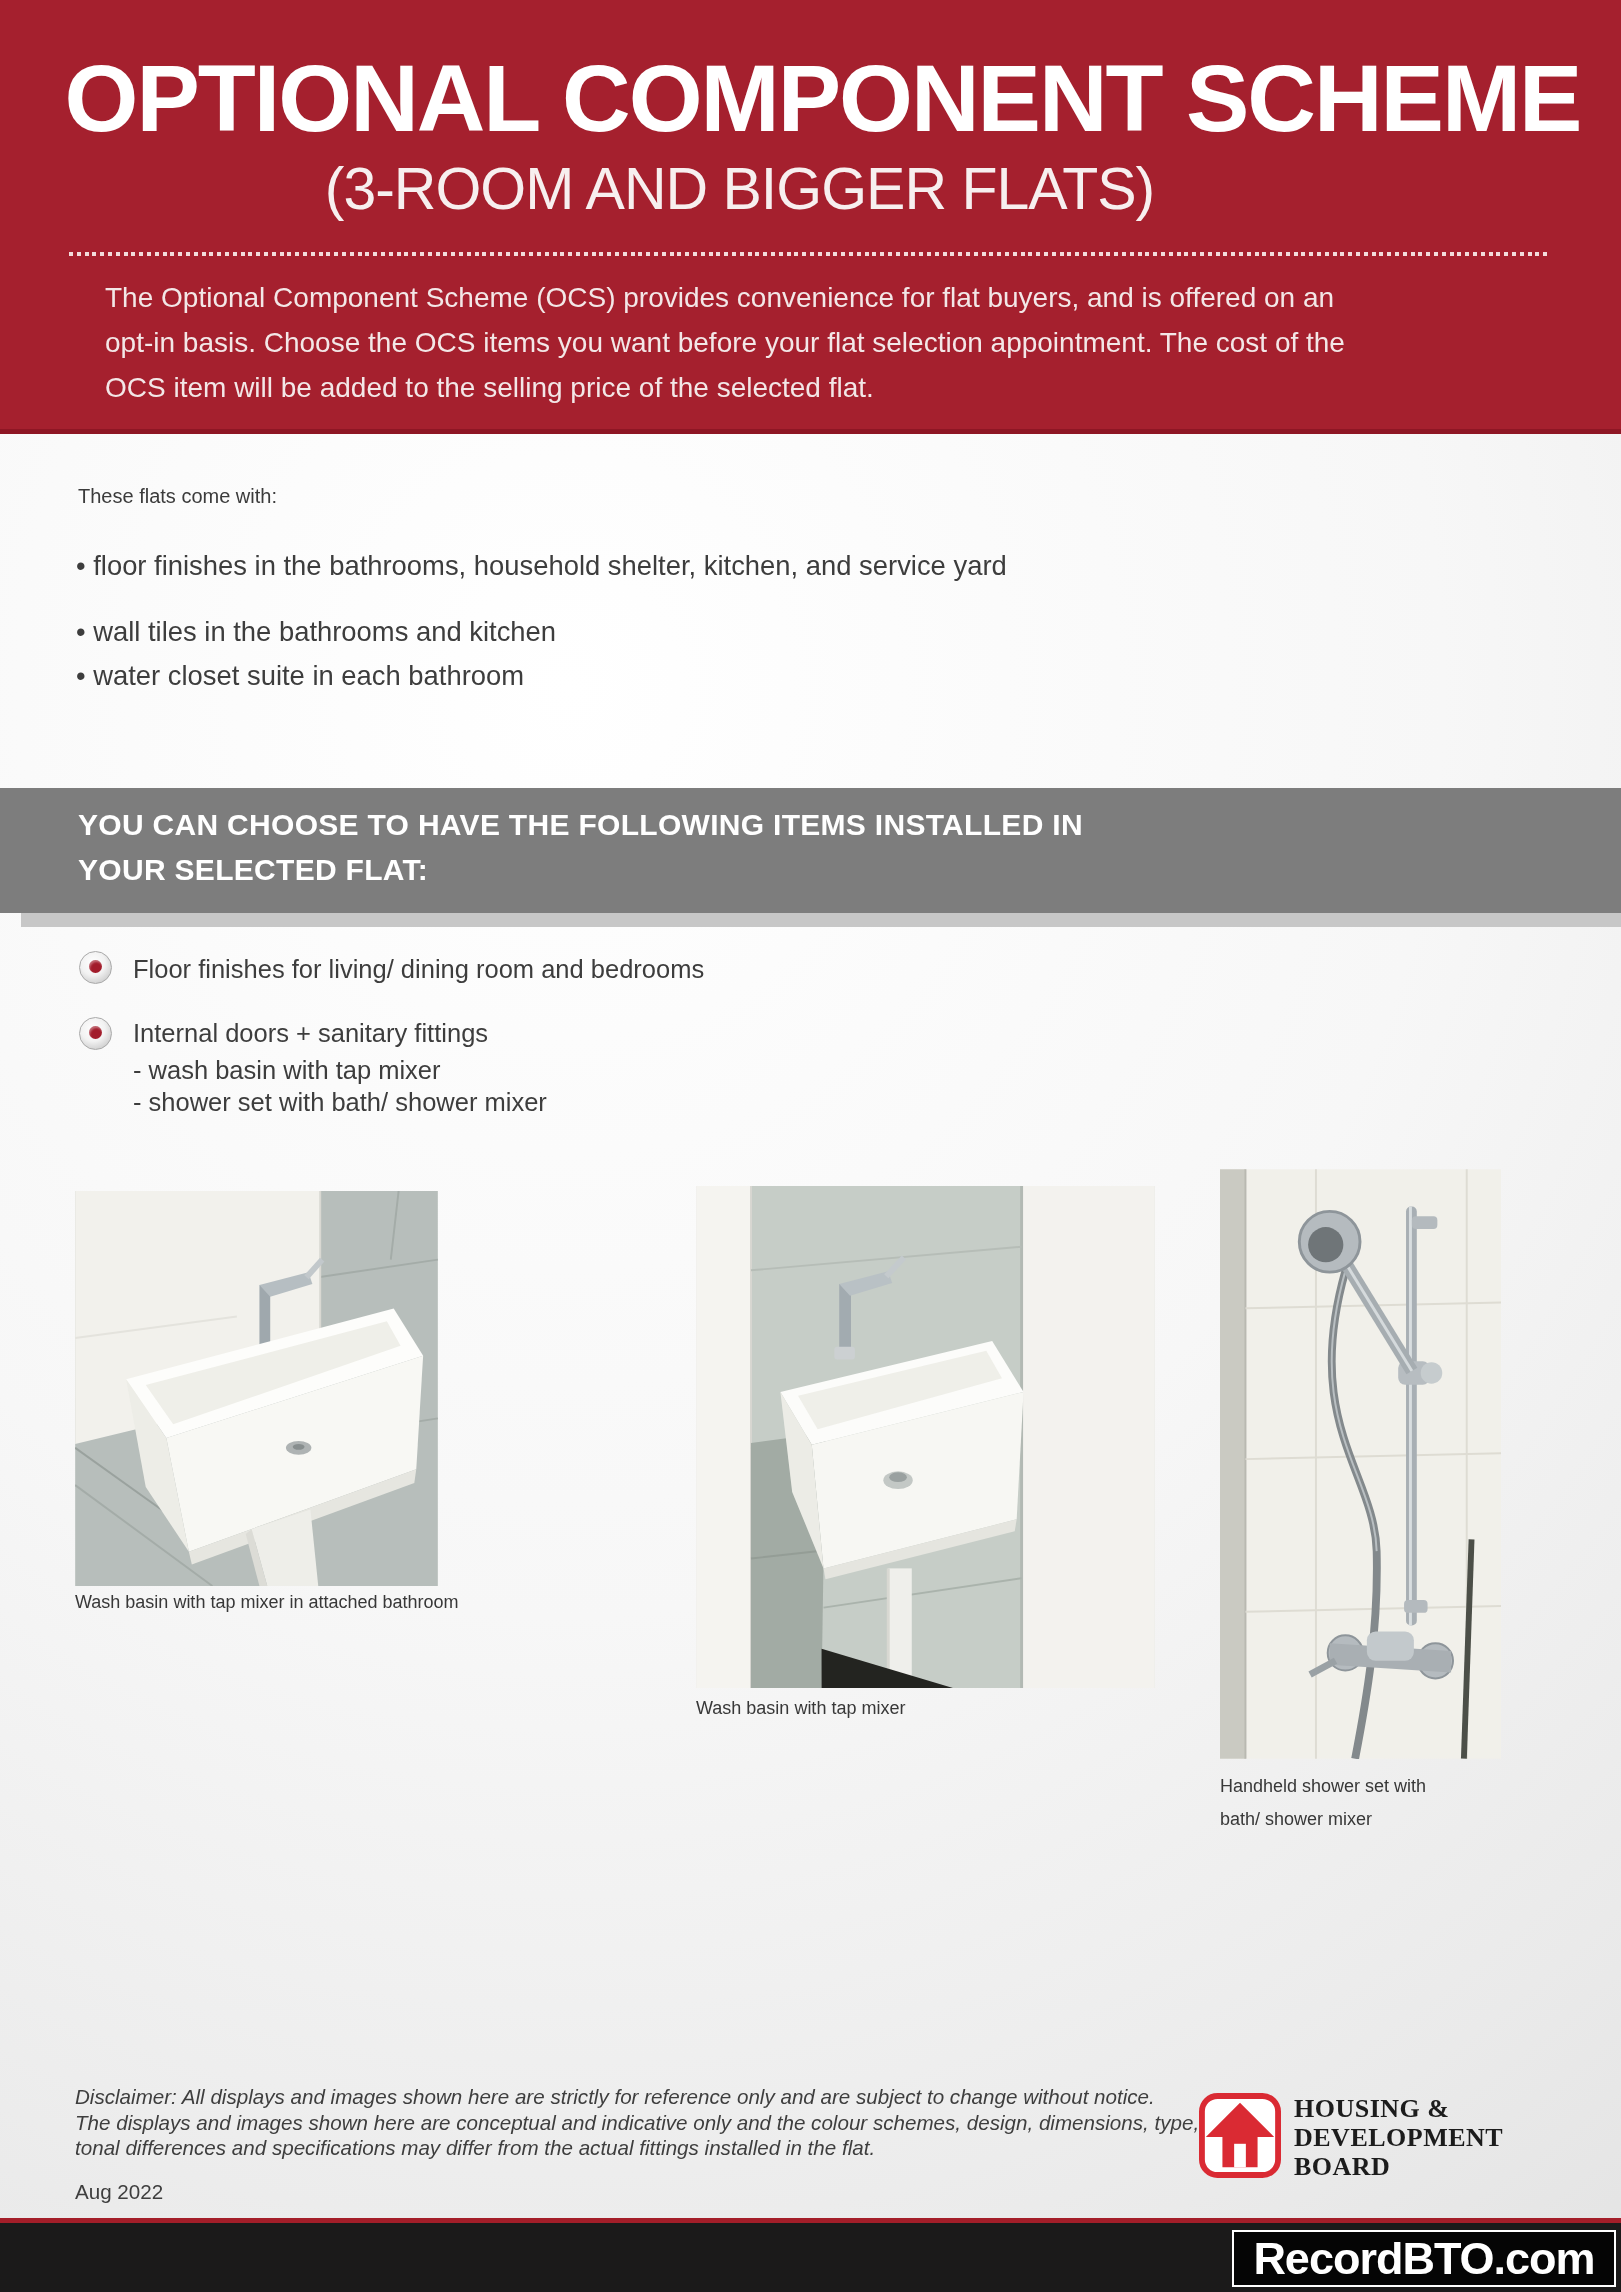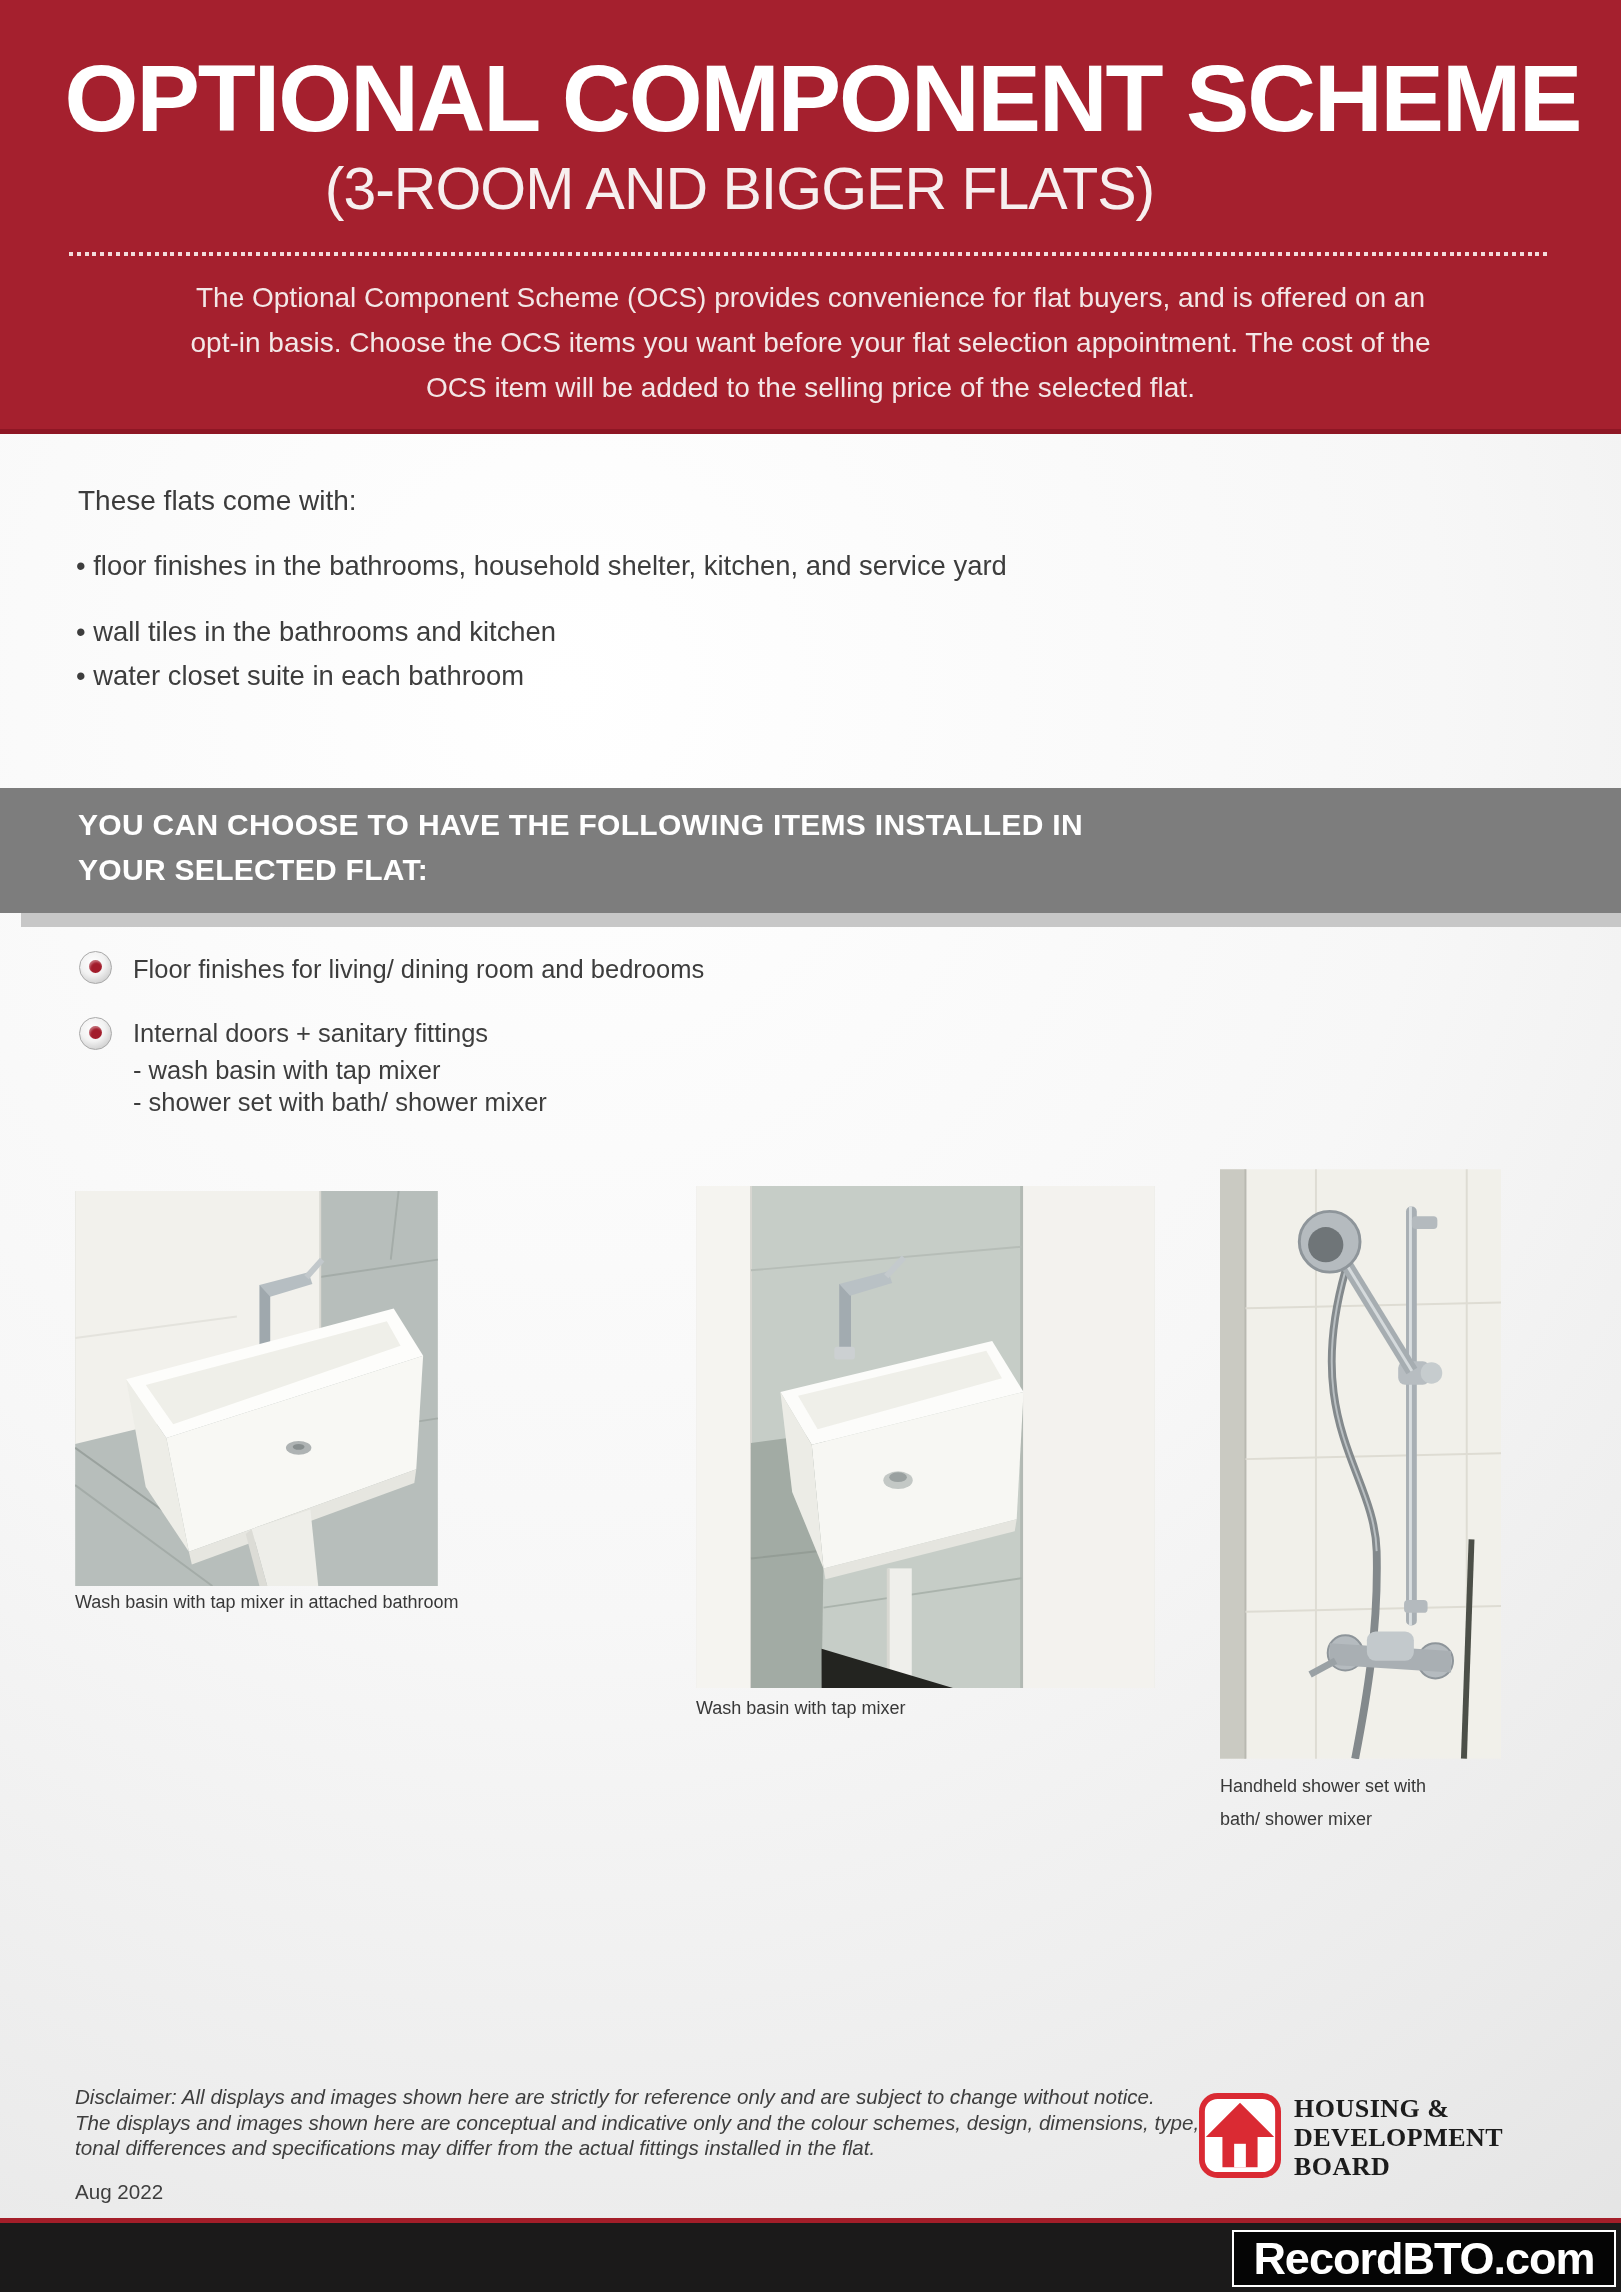--- a/index.html
+++ b/index.html
@@ -20,26 +20,26 @@
   }
   .sub-title{
     left:0;top:160px;width:1479px;text-align:center;color:#f7efef;
     font-size:59px;font-weight:normal;letter-spacing:-1px;line-height:1;
   }
   .dashed-sep{
     left:69px;top:252px;width:1482px;height:3.9px;
     background:repeating-linear-gradient(90deg,#f3dcdc 0 3.9px,rgba(0,0,0,0) 3.9px 7.8px);
   }
   .intro-text{
-    left:105px;top:275px;width:1411px;text-align:center;color:#f3e7e7;
+    left:105px;top:275px;width:1411px;text-align:left;color:#f3e7e7;
     font-size:28px;line-height:45px;
   }
 
   
-  .included-heading{left:78px;top:485px;font-size:28px;color:#3b3b3b;}
+  .included-heading{left:78px;top:485px;font-size:20px;color:#3b3b3b;}
   .bullet-item{left:76px;font-size:27.4px;color:#3d3d3d;}
   .bullet-0{top:550px;} .bullet-1{top:616px;} .bullet-2{top:660px;}
 
   
   .options-banner{left:0;top:788px;width:1621px;height:125px;background:#7d7d7d;}
   .options-banner-text{
     left:78px;top:802px;width:1372px;color:#ffffff;font-weight:bold;
     font-size:30px;line-height:45px;letter-spacing:0.3px;
   }
   .banner-shadow{left:20.6px;top:913px;width:1601px;height:13.7px;background:#c7c7c7;}

